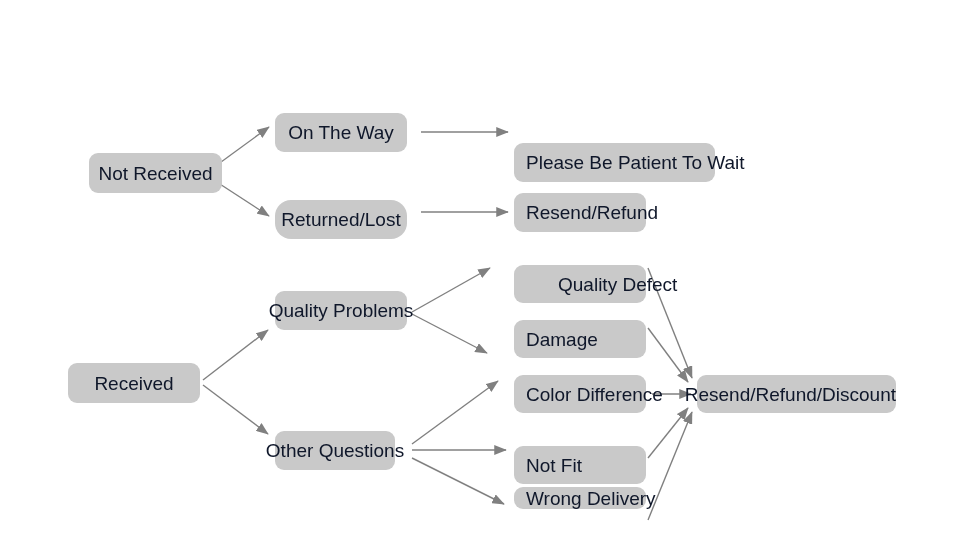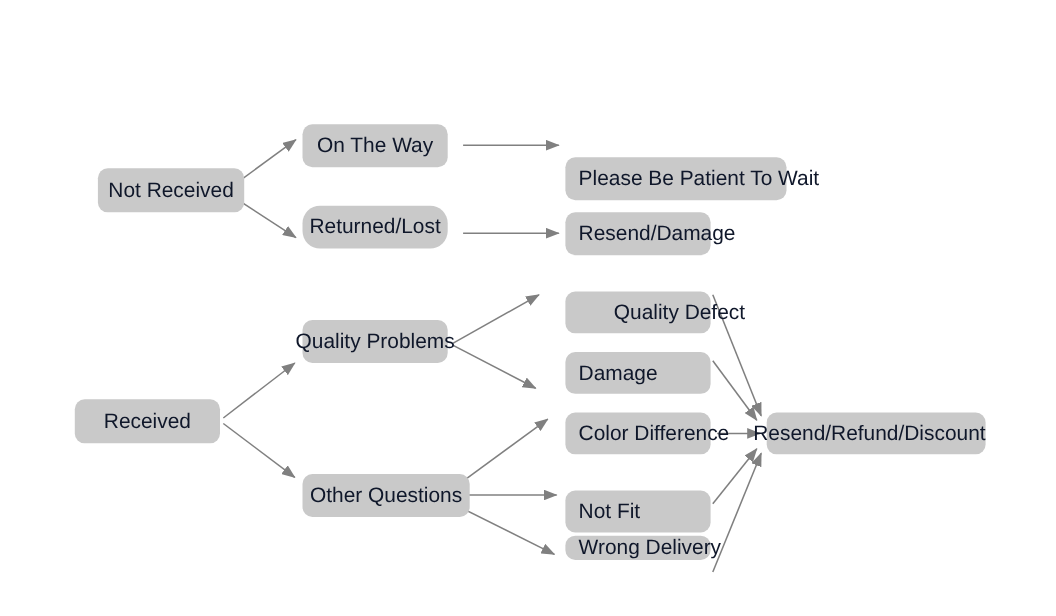--- a/index.html
+++ b/index.html
@@ -83,36 +83,36 @@
       </g>
   </svg>
 
   <div id="node-layer">
       <div class="node align-center" style="left: 71px; top: 153px; width: 133px; height: 40px; margin-left: 18px;">
         <span>Not Received</span>
       </div>
       <div class="node align-center" style="left: 275px; top: 113px; width: 132px; height: 39px;">
         <span>On The Way</span>
       </div>
-      <div class="node align-center" style="left: 275px; top: 187px; width: 132px; height: 39px; border-radius: 16px;">
+      <div class="node align-center" style="left: 275px; top: 200px; width: 132px; height: 39px; border-radius: 16px;">
         <span>Returned/Lost</span>
       </div>
       <div class="node align-left" style="left: 514px; top: 113px; width: 201px; height: 39px; margin-top: 30px;">
         <span>Please Be Patient To Wait</span>
       </div>
       <div class="node align-left" style="left: 514px; top: 193px; width: 132px; height: 39px;">
-        <span>Resend/Damage</span>
+        <span>Resend/Refund</span>
       </div>
       <div class="node align-center" style="left: 68px; top: 363px; width: 132px; height: 40px; text-align: center;">
         <span>Received</span>
       </div>
       <div class="node align-center" style="left: 275px; top: 291px; width: 132px; height: 39px;">
         <span>Quality Problems</span>
       </div>
-      <div class="node align-center" style="left: 275px; top: 431px; width: 152px; height: 39px; align-items: center;">
+      <div class="node align-center" style="left: 275px; top: 431px; width: 120px; height: 39px; align-items: center;">
         <span>Other Questions</span>
       </div>
       <div class="node align-left" style="left: 514px; top: 265px; width: 132px; height: 38px; padding-left: 44px;">
         <span>Quality Defect</span>
       </div>
       <div class="node align-left" style="left: 514px; top: 320px; width: 132px; height: 38px;">
         <span>Damage</span>
       </div>
       <div class="node align-left" style="left: 514px; top: 375px; width: 132px; height: 38px;">
         <span>Color Difference</span>

